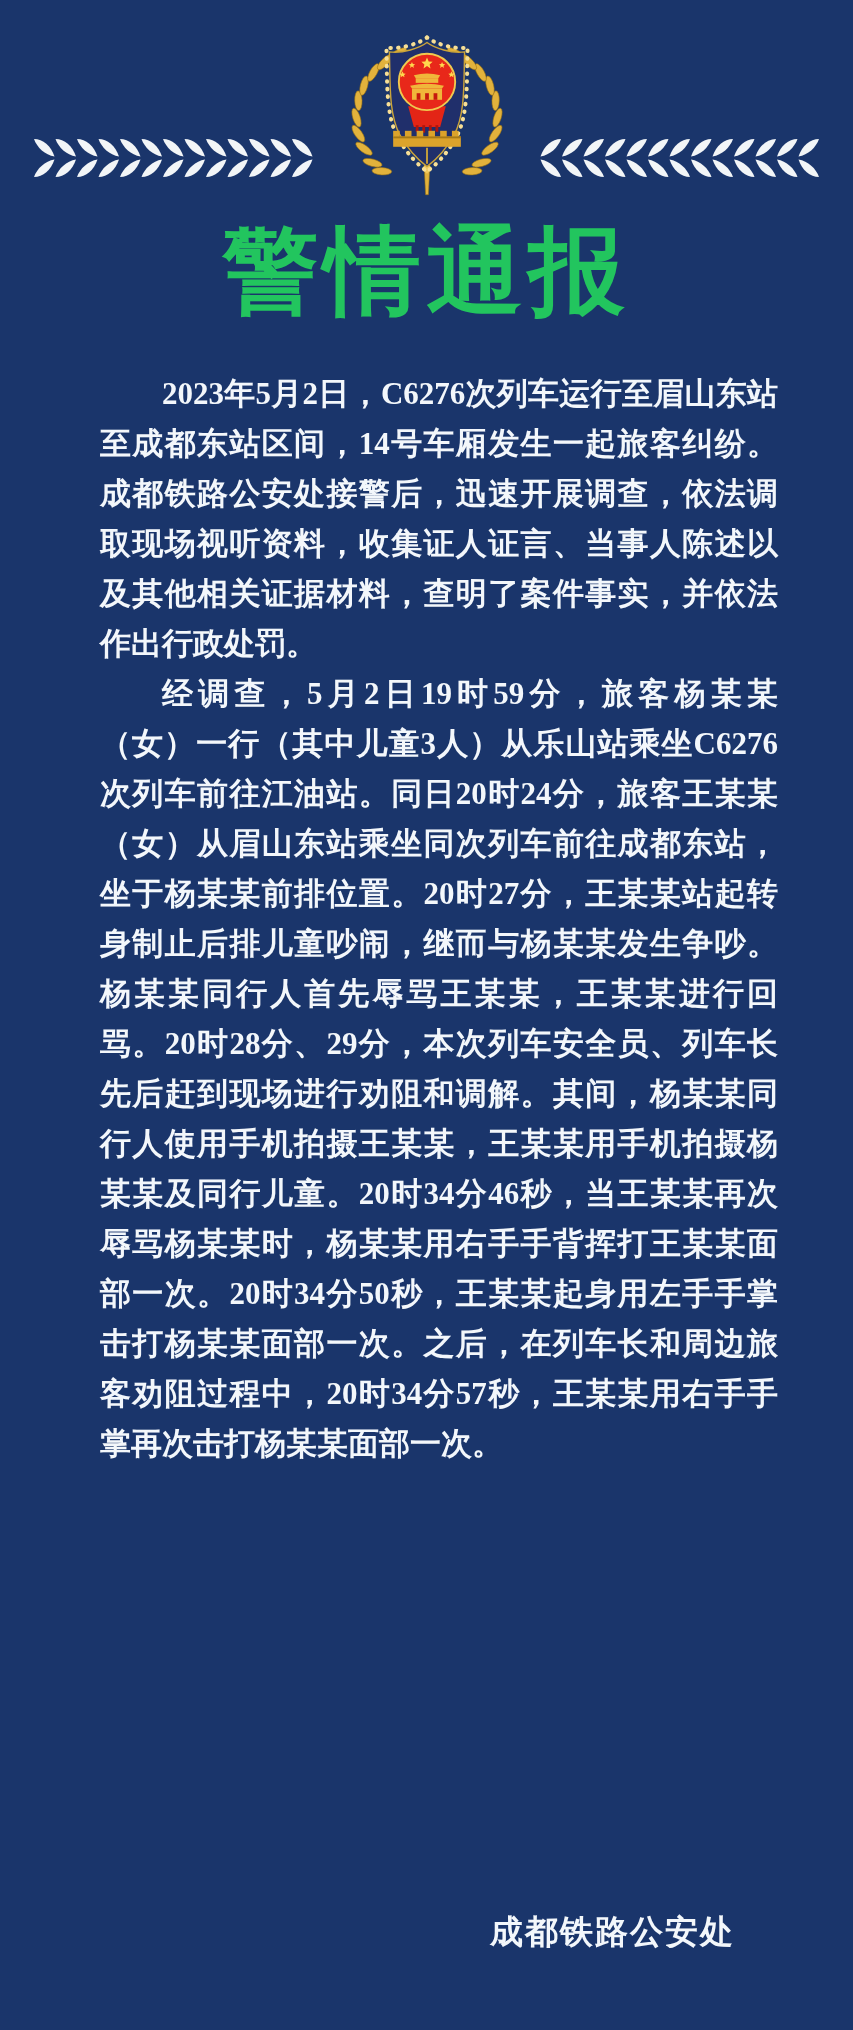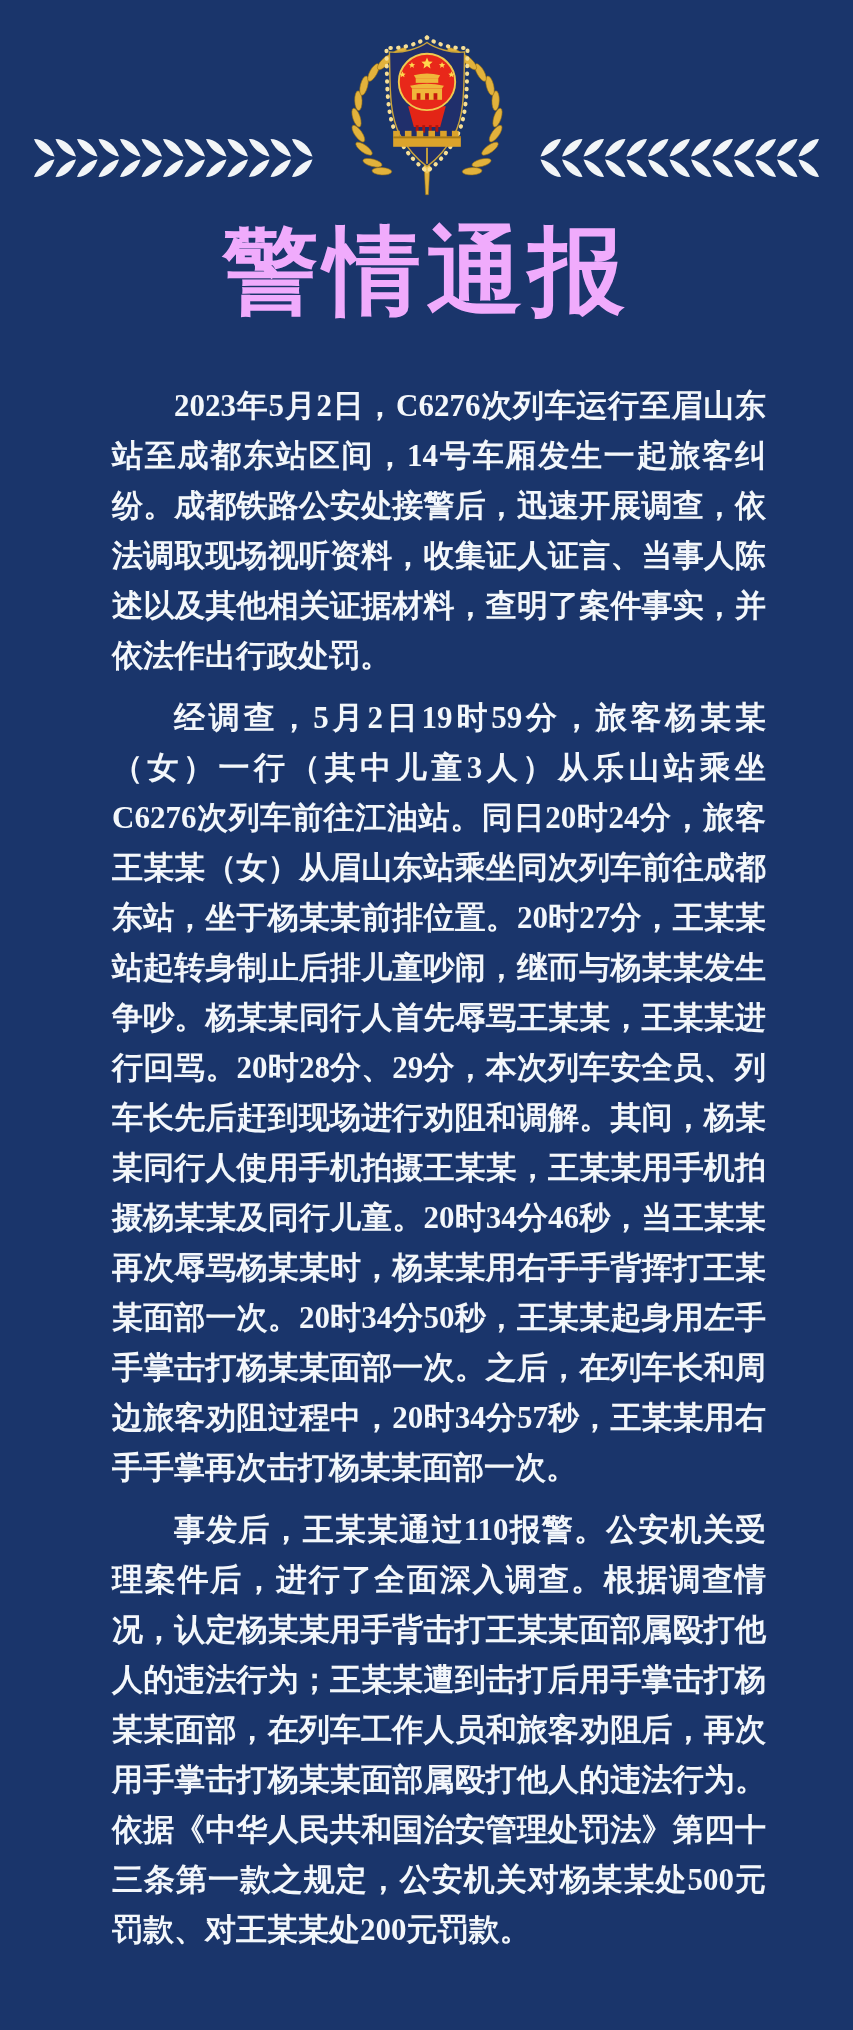--- a/index.html
+++ b/index.html
@@ -18,29 +18,29 @@
     width:188px;height:174px;
   }
   .chevrons{position:absolute;top:139px;width:279px;height:38px;}
   .chevrons.left{left:34px;}
   .chevrons.right{right:34px;}
   .title{
     position:absolute;top:212px;left:0;width:100%;
     margin:0;text-align:center;
     font-family:"Liberation Sans","DejaVu Sans",sans-serif;
     font-weight:900;font-size:96px;line-height:118px;
-    letter-spacing:6px;color:#f0abfc;
+    letter-spacing:6px;color:#22c55e;
   }
   
   .content{
     position:absolute;top:369px;left:100px;width:678px;
     font-size:31px;line-height:50px;font-weight:700;
     text-align:justify;
   }
-  .content p{margin:12px;text-indent:2em;}
+  .content p{margin:0;text-indent:2em;}
   
   .footer{
     position:absolute;top:1906px;right:118px;
     text-align:center;font-size:33px;line-height:53px;
     font-weight:700;letter-spacing:2px;
   }
 </style>
 </head>
 <body>
 
@@ -140,19 +140,19 @@
     <g transform="translate(279,0) scale(-1,1)">
         <use href="#chevrow"></use>
       </g>
   </svg>
 
   <h1 class="title">警情通报</h1>
 
   <div class="content">
     <p>2023年5月2日，C6276次列车运行至眉山东站至成都东站区间，14号车厢发生一起旅客纠纷。成都铁路公安处接警后，迅速开展调查，依法调取现场视听资料，收集证人证言、当事人陈述以及其他相关证据材料，查明了案件事实，并依法作出行政处罚。</p>
     <p>经调查，5月2日19时59分，旅客杨某某（女）一行（其中儿童3人）从乐山站乘坐C6276次列车前往江油站。同日20时24分，旅客王某某（女）从眉山东站乘坐同次列车前往成都东站，坐于杨某某前排位置。20时27分，王某某站起转身制止后排儿童吵闹，继而与杨某某发生争吵。杨某某同行人首先辱骂王某某，王某某进行回骂。20时28分、29分，本次列车安全员、列车长先后赶到现场进行劝阻和调解。其间，杨某某同行人使用手机拍摄王某某，王某某用手机拍摄杨某某及同行儿童。20时34分46秒，当王某某再次辱骂杨某某时，杨某某用右手手背挥打王某某面部一次。20时34分50秒，王某某起身用左手手掌击打杨某某面部一次。之后，在列车长和周边旅客劝阻过程中，20时34分57秒，王某某用右手手掌再次击打杨某某面部一次。</p>
-    <p>事发后，王某某通过110报警。公安机关受理案件后，进行了全面深入调查。根据调查情况，认定杨某某用手背击打王某某面部属殴打他人的违法行为；王某某遭到击打后用手掌击打杨某某面部，在列车工作人员和旅客劝阻后，再次用手掌击打杨某某面部属殴打他人的违法行为。依据《中华人民共和国治安管理处罚法》第四十三条第一款之规定，公安机关对杨某某处500元罚款、对王某某处200元罚款。</p>
   </div>
 
   <div class="footer">
+    <div>成都铁路公安处</div>
   </div>
 
 </div>
 
 </body></html>

